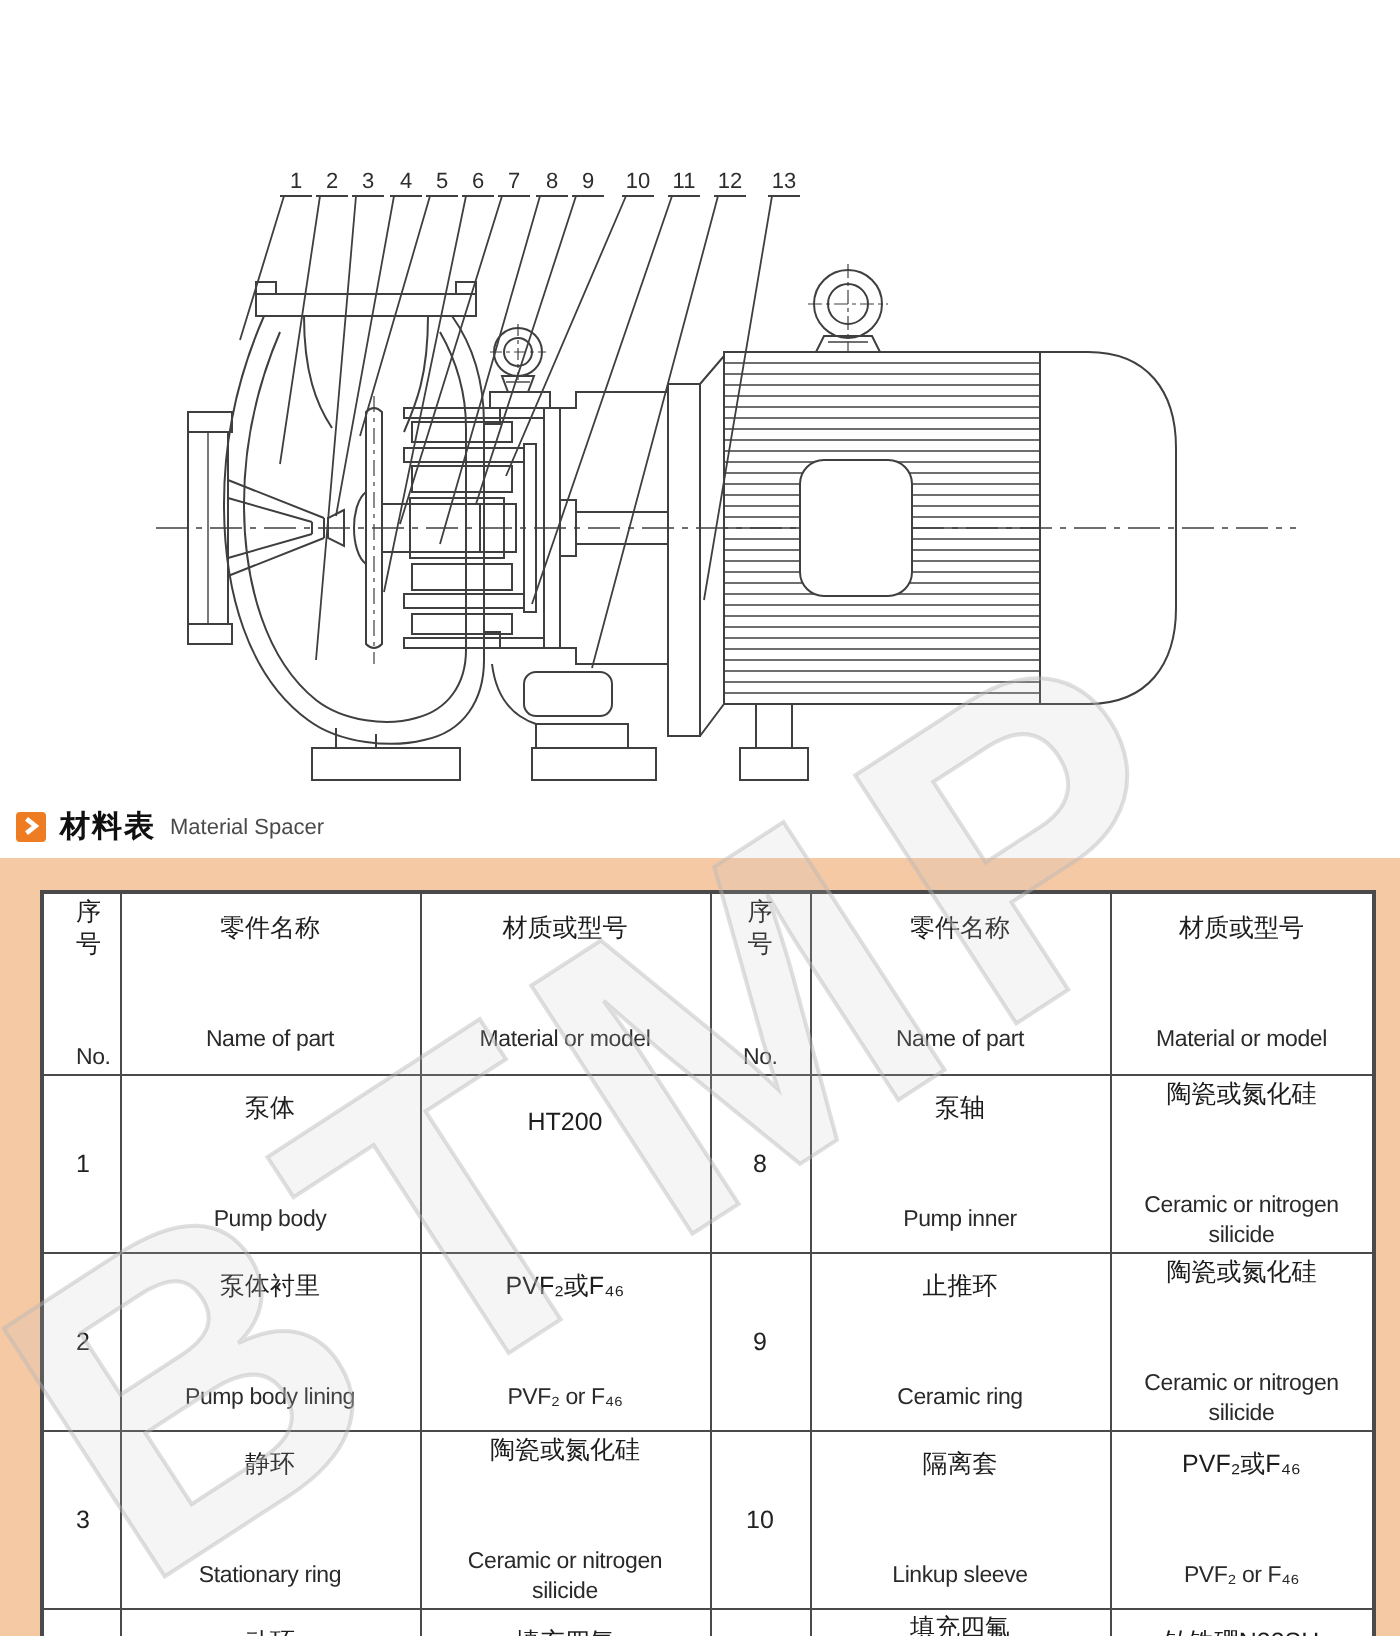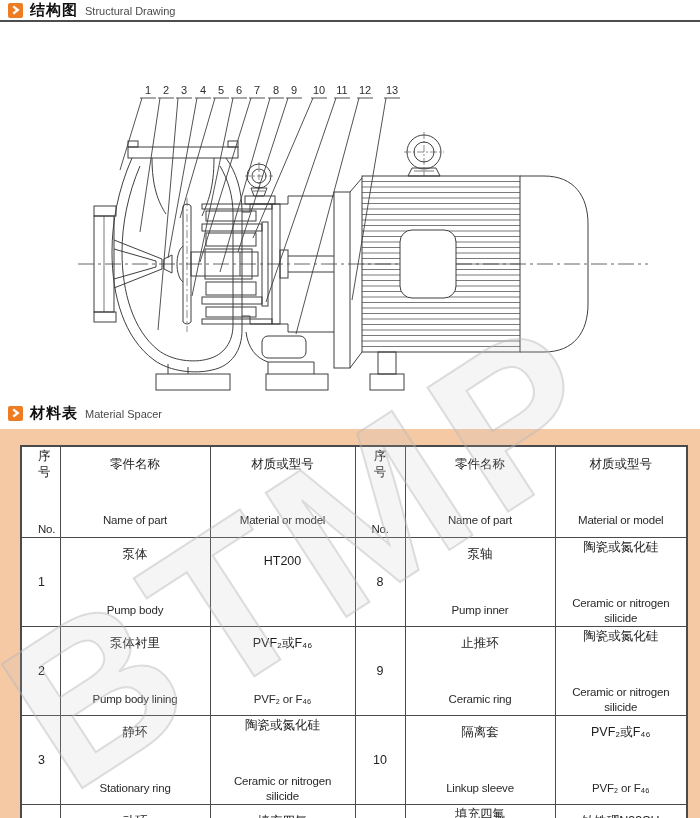--- a/index.html
+++ b/index.html
@@ -43,29 +43,20 @@
     transform:rotate(-33deg); transform-origin:0 50%;
     color:rgba(195,195,195,0.16); -webkit-text-stroke:2px rgba(185,185,185,0.45);
   }
   svg text { font-family:"Liberation Sans", sans-serif; }
 </style>
 </head>
 <body>
 
 <div id="page">
 
-  <div class="sec-header bordered" style="top:0;">
-    <span class="chev-icon">
-      <svg width="9" height="10" viewBox="0 0 10 10">
-          <path d="M2.5 1 L7.5 5 L2.5 9" stroke="#ffffff" stroke-width="2.6" fill="none"></path>
-        </svg>
-    </span>
-    <span class="title-cn">结构图</span>
-    <span class="title-en">Structural Drawing</span>
-  </div>
 
   <svg class="drawing" viewBox="0 22 700 378">
     <g stroke="#3f3f3f" stroke-width="1" fill="none">
 
       <path d="M78 264 H648" stroke-width="0.8" stroke-dasharray="16 4 3 4"></path>
       <path d="M187 198 V332" stroke-width="0.6" stroke-dasharray="8 3 2 3"></path>
 
       <path stroke-width="0.9" d="M140 98H156M158 98H174M176 98H192M195 98H211M213 98H229M231 98H247M249 98H265M268 98H284M286 98H302M311 98H327M334 98H350M357 98H373M384 98H400"></path>
       <path stroke-width="0.9" d="M142 98L120 170M160 98L140 232M178 98L158 330M197 98L168 258M215 98L180 218M233 98L192 296M251 98L200 262M270 98L220 272M288 98L238 252M313 98L253 238M336 98L266 302M359 98L296 334M386 98L352 300"></path>
 

